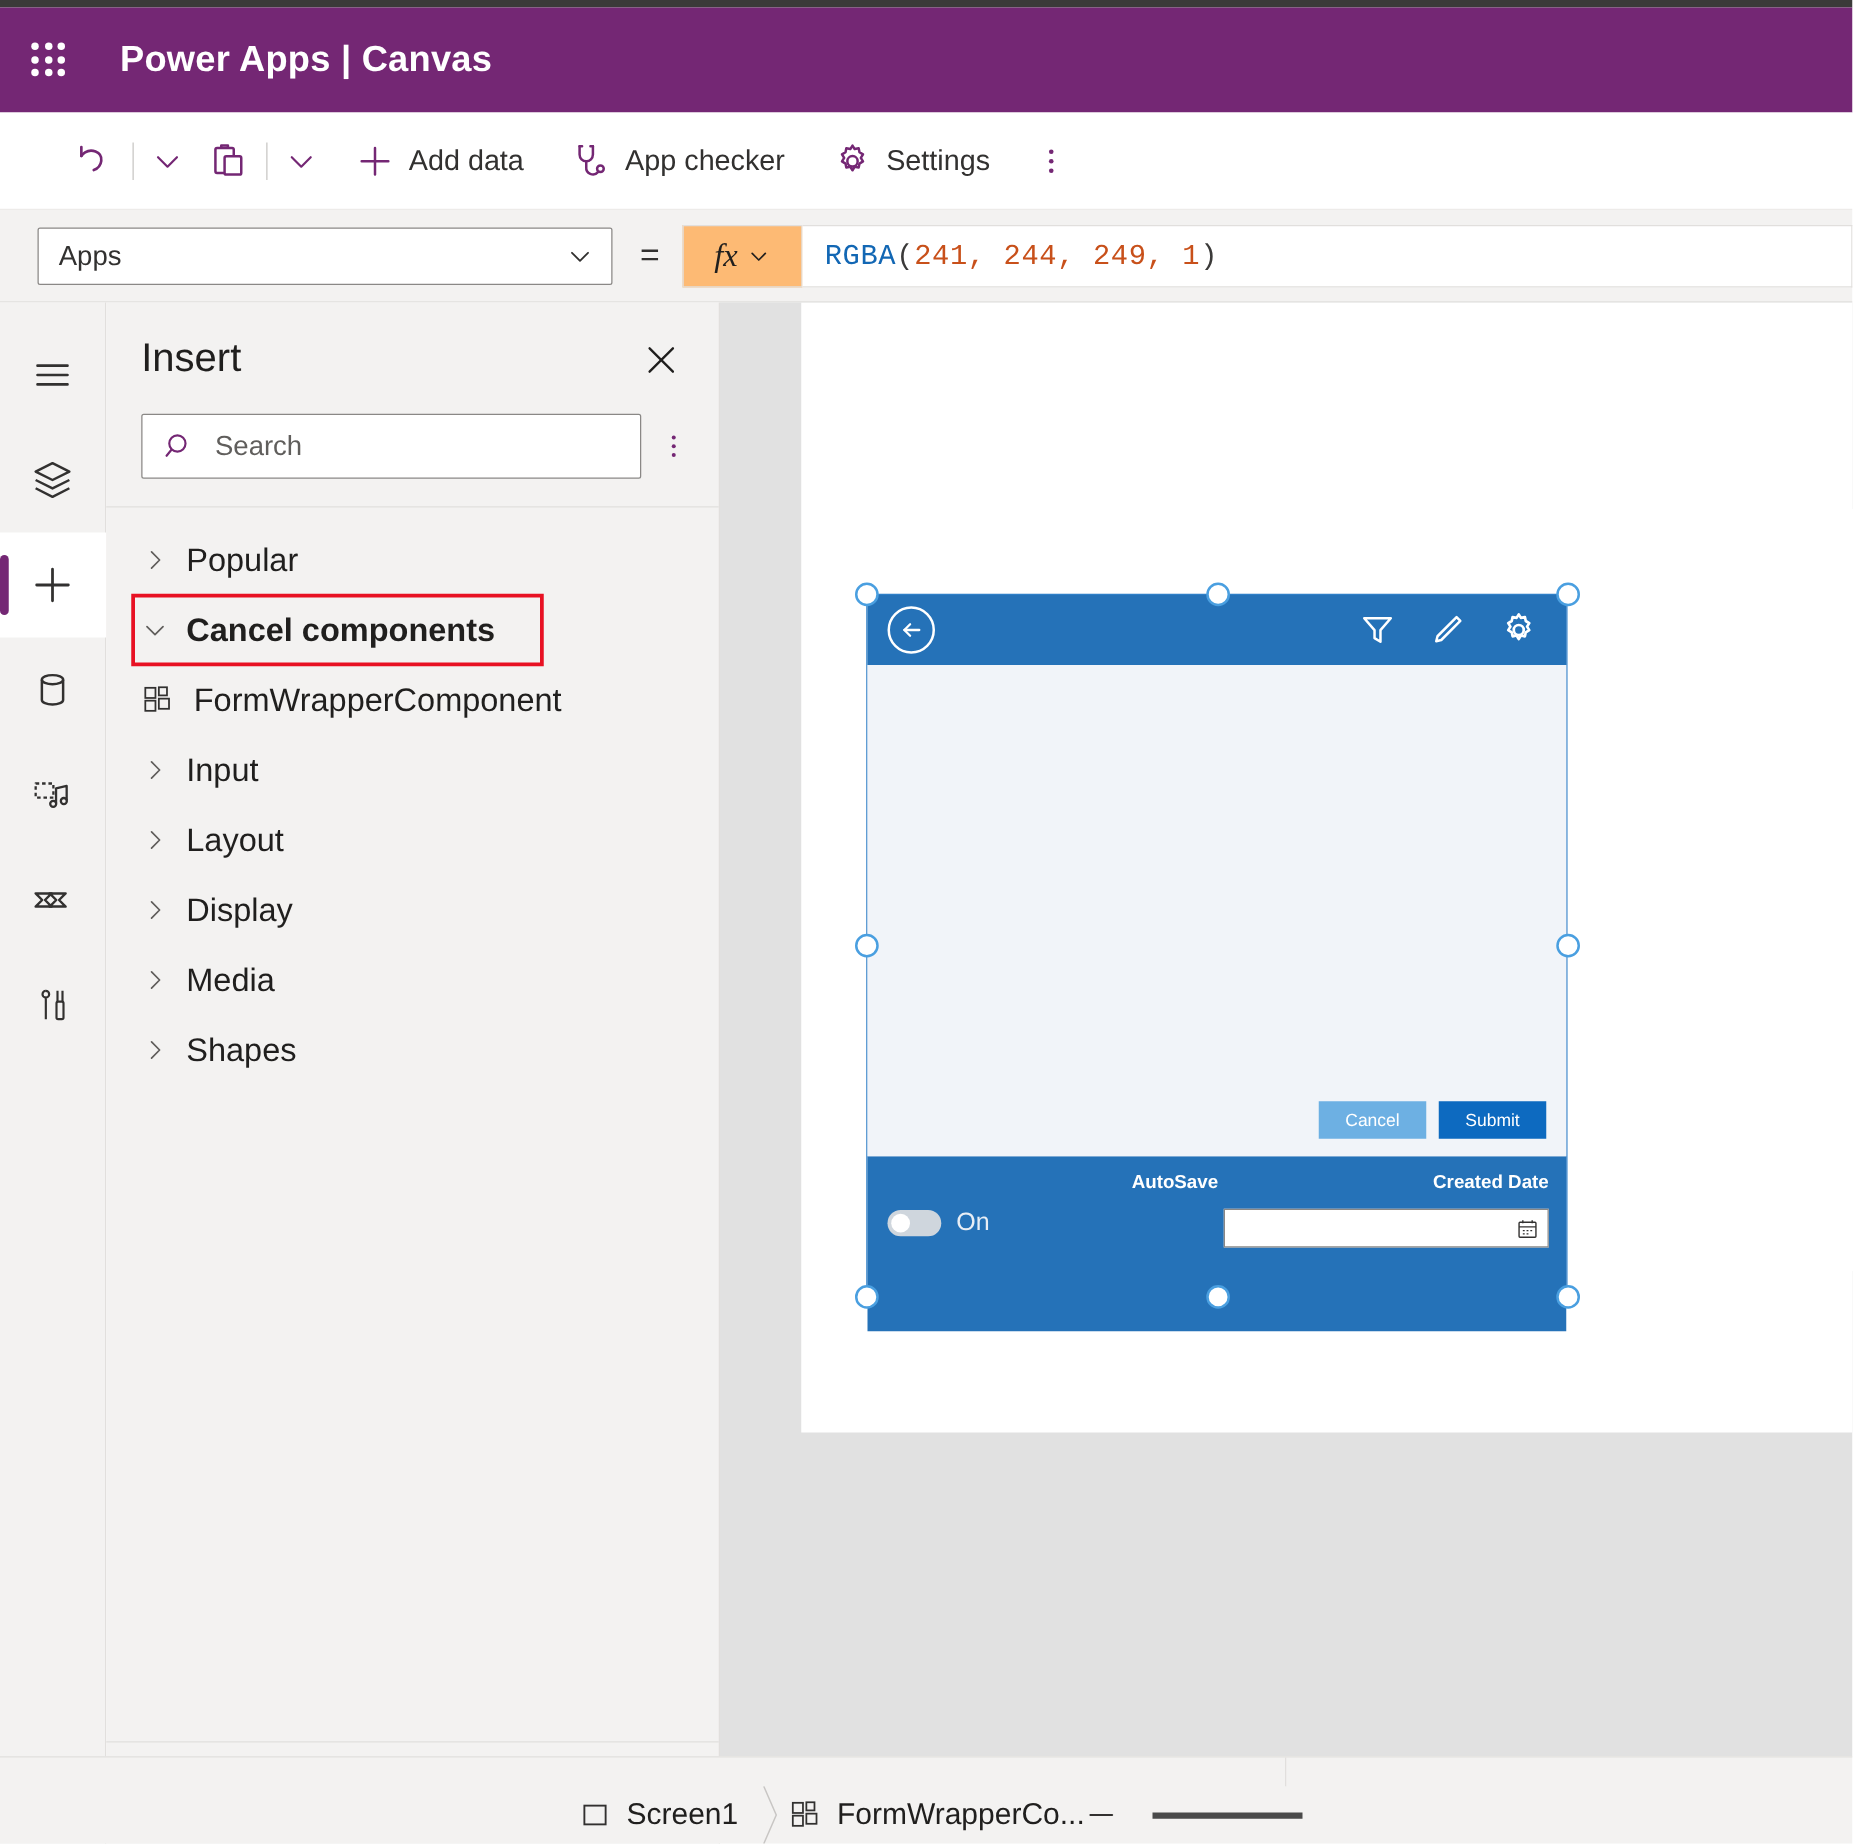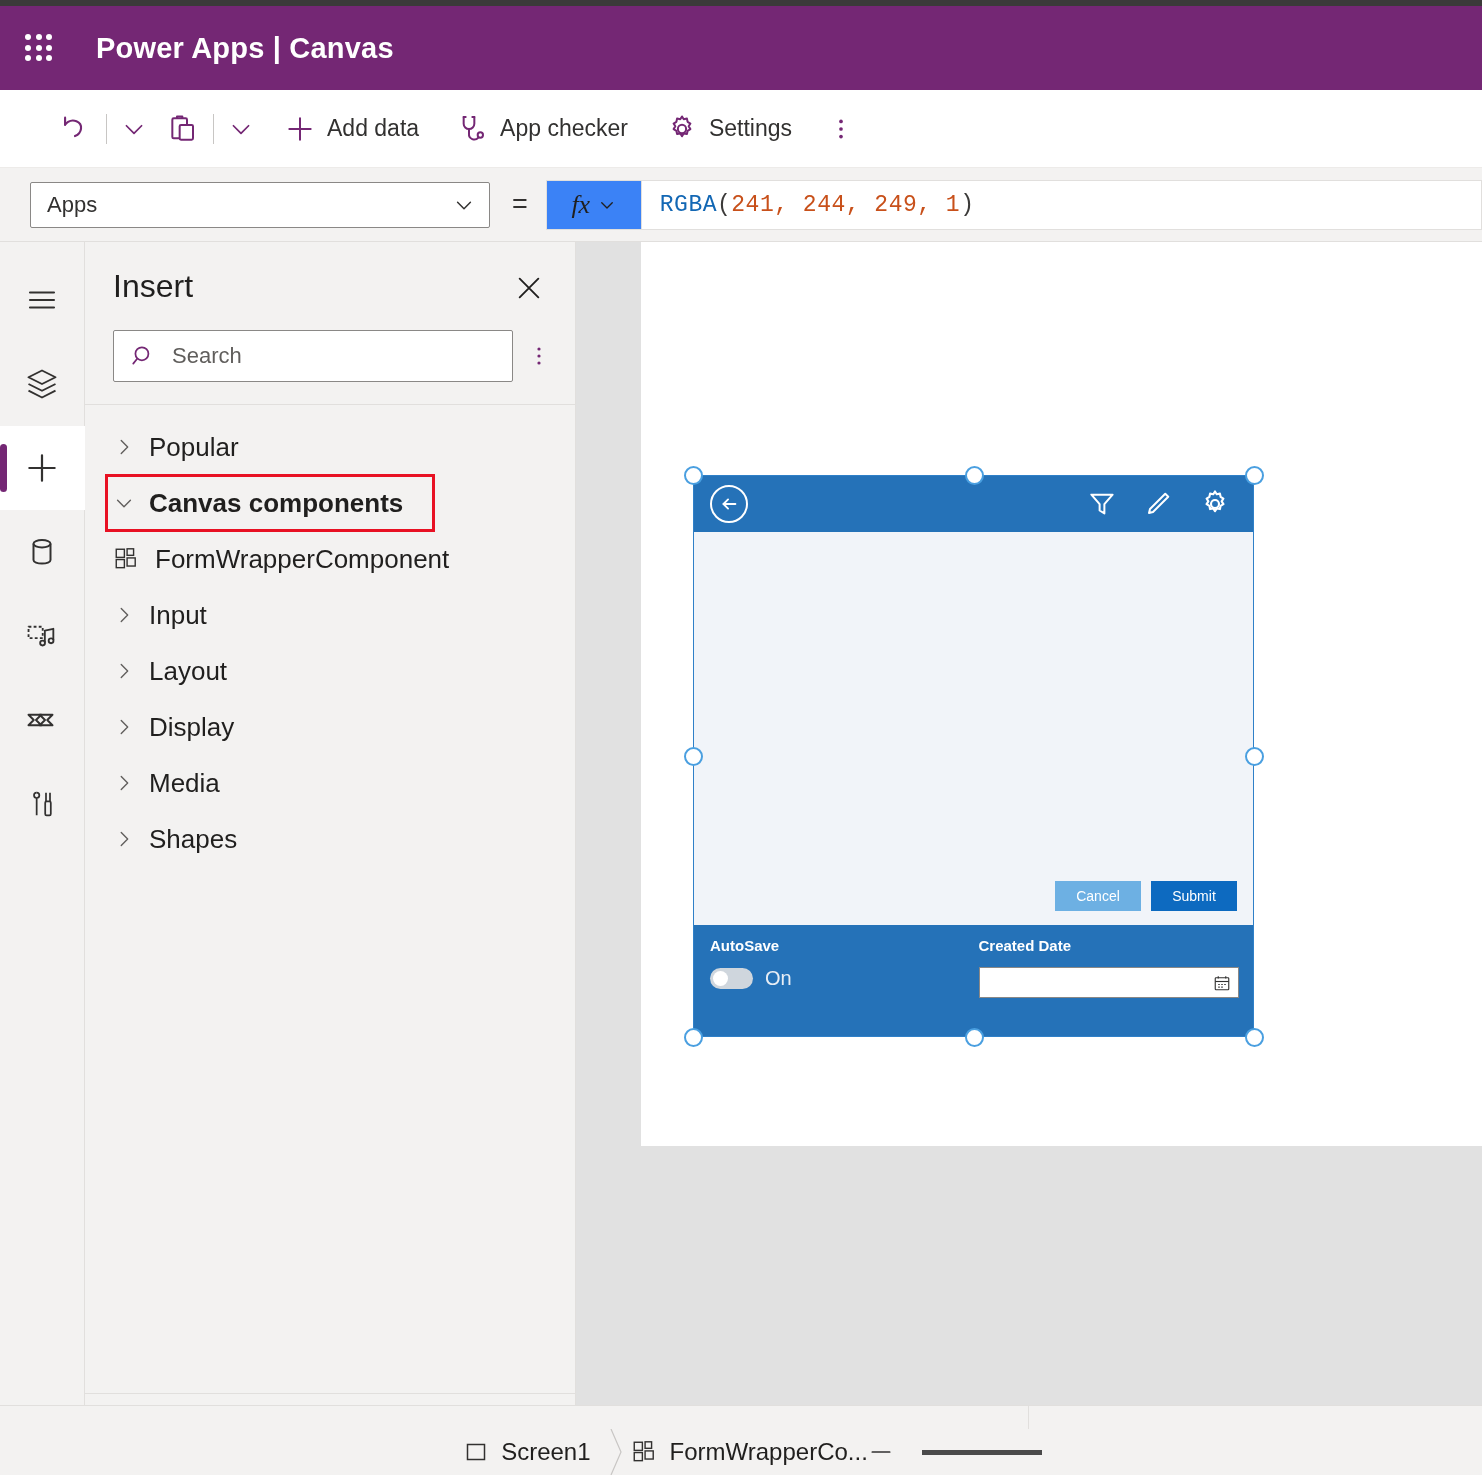--- a/index.html
+++ b/index.html
@@ -56,21 +56,21 @@
     border-bottom: 1px solid #e1dfdd;
   }
   .prop-select {
     margin-left: 30px; width: 460px; height: 46px; background: #fff;
     border: 1px solid #8a8886; border-radius: 2px;
     display: flex; align-items: center; justify-content: space-between;
     padding: 0 14px 0 16px; font-size: 22px; color: #323130; cursor: pointer;
   }
   .eq { margin: 0 18px 0 22px; font-size: 27px; color: #323130; }
   .fx-box {
-    width: 96px; height: 50px; background: #3b82f6; border: 1px solid #e1dfdd;
+    width: 96px; height: 50px; background: #fdba74; border: 1px solid #e1dfdd;
     display: flex; align-items: center; justify-content: center; gap: 8px;
     font-style: italic; font-size: 26px; color: #201f1e; cursor: pointer;
     font-family: "Liberation Serif", serif;
   }
   .formula-input {
     flex: 1; height: 50px; background: #ffffff; border: 1px solid #e1dfdd;
     border-left: none; display: flex; align-items: center; padding-left: 18px;
     font-family: "Liberation Mono", monospace; font-size: 23px; cursor: text;
     letter-spacing: .5px;
   }
@@ -174,21 +174,21 @@
   }
   .btn {
     min-width: 86px; height: 30px; display: flex; align-items: center;
     justify-content: center; color: #ffffff; font-size: 14px; cursor: pointer;
     border: none;
   }
   .btn-cancel { background: #6db0e3; }
   .btn-submit { background: #0d6ac0; }
 
   .comp-footer {
-    height: 111px; background: #2572b8; display: flex; padding: 12px 14px 0 16px;
+    height: 140px; background: #2572b8; display: flex; padding: 12px 14px 0 16px; text-align: right;
   }
   .foot-left { width: 50%; }
   .foot-right { width: 50%; padding-left: 4px; }
   .foot-label { color: #ffffff; font-size: 15px; font-weight: 600; margin-bottom: 13px; }
   .toggle-row { display: flex; align-items: center; gap: 12px; }
   .toggle {
     width: 43px; height: 21px; border-radius: 11px; background: #cfd6dd;
     position: relative; cursor: pointer;
   }
   .toggle i {
@@ -450,21 +450,21 @@
         <span class="cat-label">Popular</span>
       </div>
 
       <div class="cat-row highlight" style="margin-left:0;">
         <div class="hl-box" style="left:20px;top:-1px;width:330px;height:58px;"></div>
         <span class="ic">
           <svg width="22" height="22" viewBox="0 0 24 24" fill="none" stroke="#605e5c" stroke-width="1.5" stroke-linecap="round" stroke-linejoin="round">
               <path d="M5 9l7 7 7-7"></path>
             </svg>
         </span>
-        <span class="cat-label" style="font-weight:600;">Canvas components</span>
+        <span class="cat-label" style="font-weight:600;">Cancel components</span>
       </div>
 
       <div class="comp-row">
         <span class="ic">
           <svg width="26" height="26" viewBox="0 0 24 24" fill="none" stroke="#323130" stroke-width="1.3">
             <rect x="3" y="3" width="7.5" height="7.5"></rect>
               <rect x="13" y="2.6" width="6" height="6"></rect>
             <rect x="3" y="12.5" width="7.5" height="7.5"></rect>
               <rect x="13" y="11" width="7.5" height="7.5"></rect>
           </svg>

